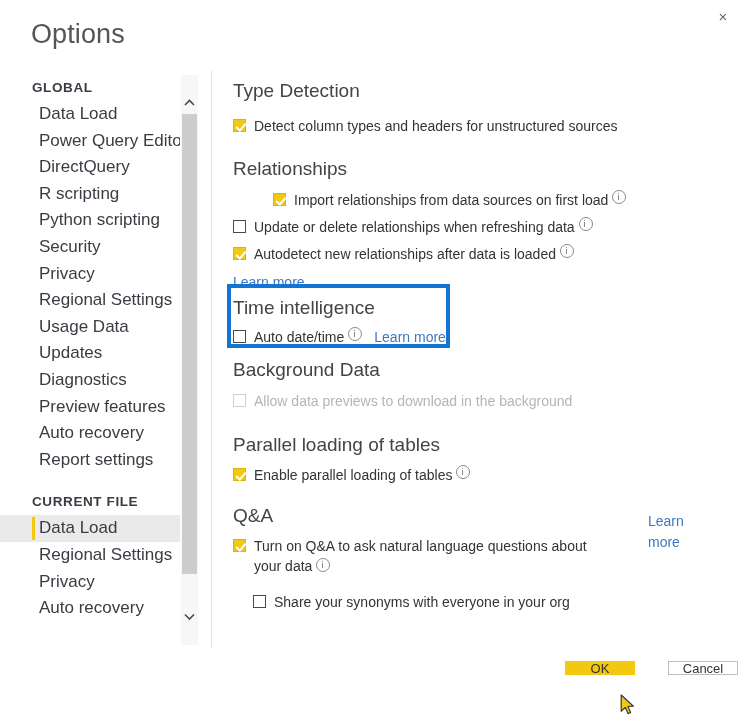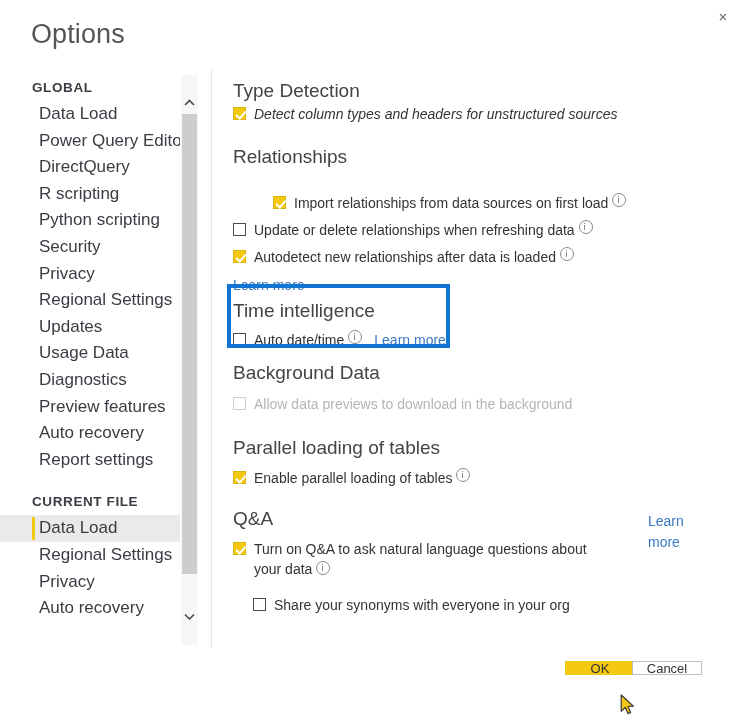--- a/index.html
+++ b/index.html
@@ -281,21 +281,21 @@
     box-sizing: border-box;
     padding: 0;
   }
   #ok-button {
     left: 565px;
     width: 70px;
     background: #f2c811;
     border: 1px solid #f2c811;
   }
   #cancel-button {
-    left: 632px;
+    left: 668px;
     width: 70px;
     background: #ffffff;
     border: 1px solid #bfbfbf;
   }
 
   
   #mouse-cursor {
     position: absolute;
     left: 620px;
     top: 694px;
@@ -316,22 +316,22 @@
   <div class="nav-group-title">GLOBAL</div>
 
   <div class="nav-item">Data Load</div>
   <div class="nav-item">Power Query Editor</div>
   <div class="nav-item">DirectQuery</div>
   <div class="nav-item">R scripting</div>
   <div class="nav-item">Python scripting</div>
   <div class="nav-item">Security</div>
   <div class="nav-item">Privacy</div>
   <div class="nav-item">Regional Settings</div>
+  <div class="nav-item">Usage Data</div>
   <div class="nav-item">Updates</div>
-  <div class="nav-item">Usage Data</div>
   <div class="nav-item">Diagnostics</div>
   <div class="nav-item">Preview features</div>
   <div class="nav-item">Auto recovery</div>
   <div class="nav-item">Report settings</div>
 
   <div class="nav-spacer"></div>
 
   <div class="nav-group-title">CURRENT FILE</div>
 
   <div class="nav-item selected">Data Load</div>
@@ -352,27 +352,27 @@
         <path d="M1 1.5 L5.5 6 L10 1.5" fill="none" stroke="#4a4a4a" stroke-width="1.6"></path>
       </svg>
   </div>
 </div>
 
 <div id="content-divider"></div>
 
 <div id="content">
 
   <div class="section-title" style="margin-top:0px;">Type Detection</div>
-  <div class="opt-row" style="margin-top:0;font-style:italic;">
+  <div class="opt-row" style="margin-top:12px;">
     <span class="cb checked"></span>
     <span class="opt-text">Detect column types and headers for unstructured sources</span>
   </div>
 
   <div class="section-title" style="margin-top:20px;">Relationships</div>
-  <div class="opt-row" style="margin-top:23px;padding-left:40px;">
+  <div class="opt-row" style="margin-top:8px;padding-left:40px;">
     <span class="cb checked"></span>
     <span class="opt-text">Import relationships from data sources on first load</span>
     <span class="info-icon"></span>
   </div>
   <div class="opt-row" style="margin-top:7px;">
     <span class="cb unchecked"></span>
     <span class="opt-text">Update or delete relationships when refreshing data</span>
     <span class="info-icon"></span>
   </div>
   <div class="opt-row" style="margin-top:7px;">

